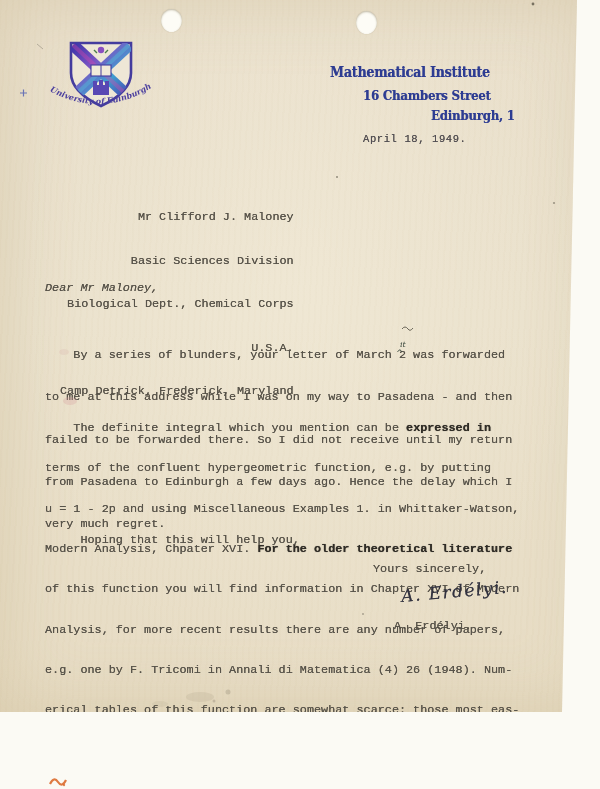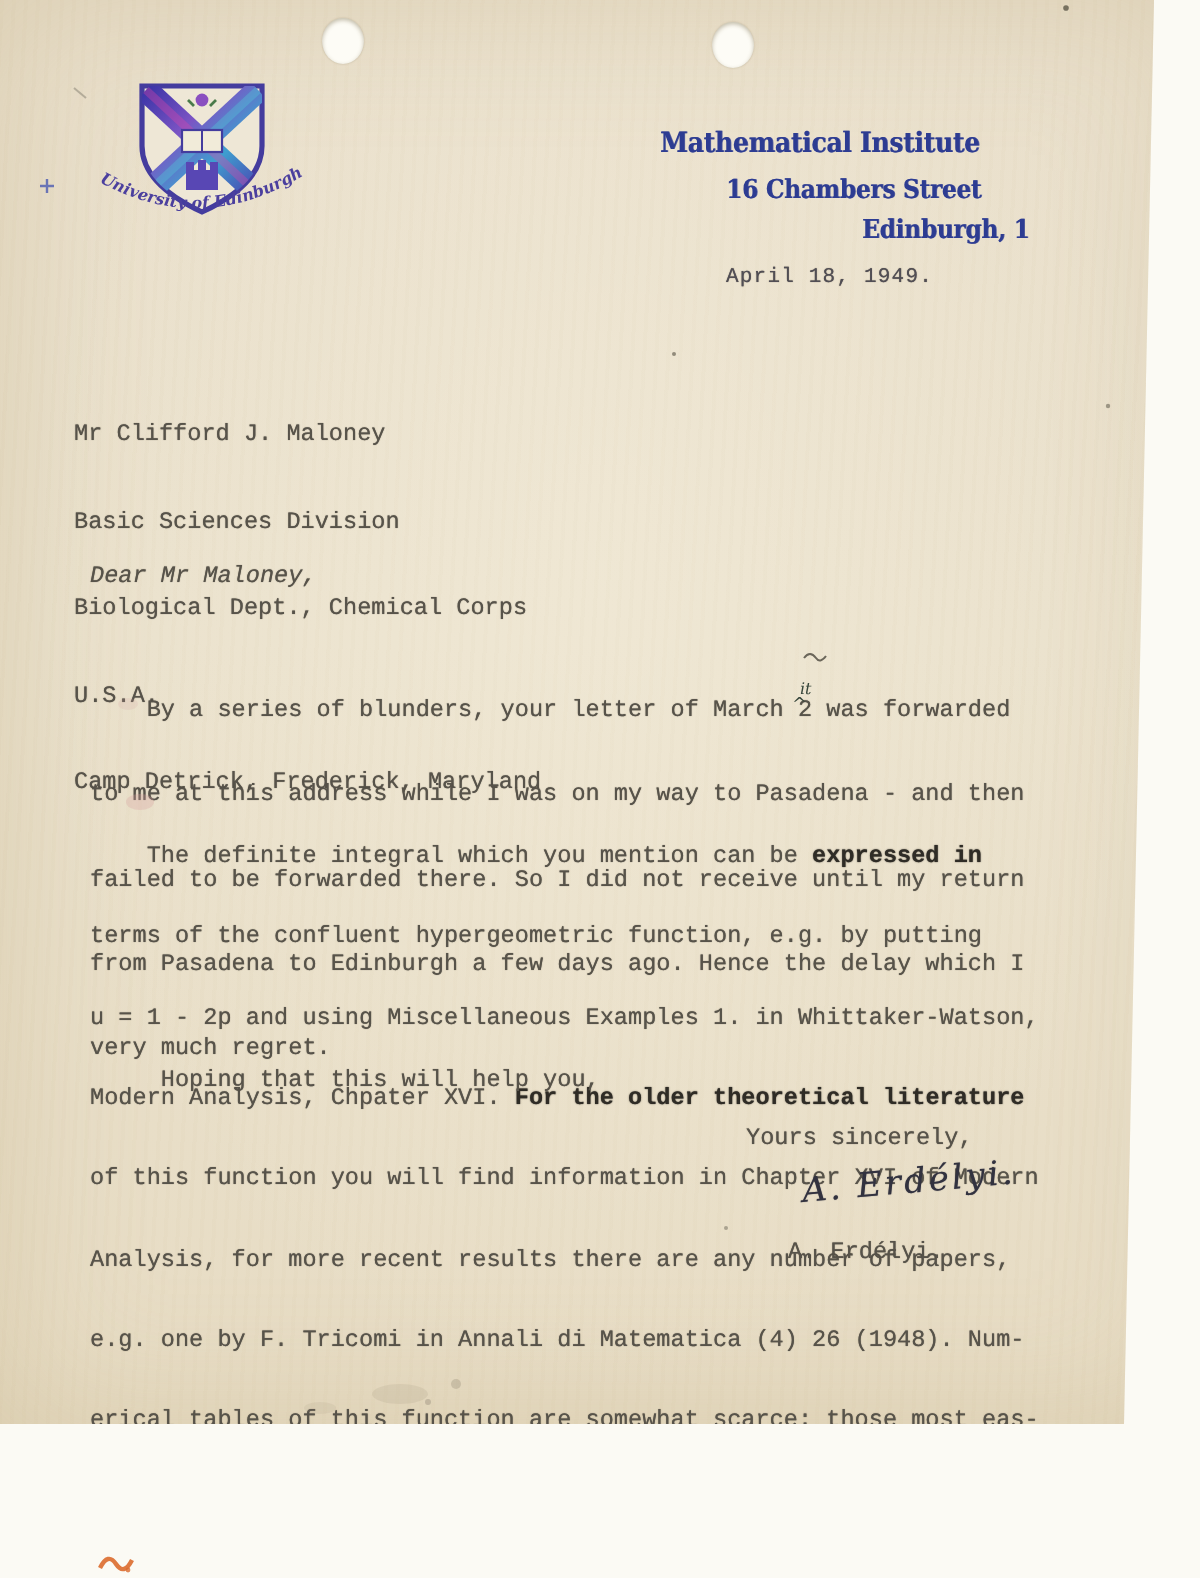--- a/index.html
+++ b/index.html
@@ -92,21 +92,21 @@
         <textPath href="#capArc" startOffset="4">University of Edinburgh</textPath>
       </text>
     </svg>
 
     <span class="abs gothic" style="left:330px;top:64px;font-size:14px;">Mathematical Institute</span>
     <span class="abs gothic" style="left:363px;top:88px;font-size:13px;">16 Chambers Street</span>
     <span class="abs gothic" style="left:431px;top:108px;font-size:13px;">Edinburgh, 1</span>
 
     <span class="abs typed" style="left:363px;top:133px;font-size:10.5px;letter-spacing:.6px;color:#514e55;">April 18, 1949.</span>
 
-    <div class="abs typed" style="left:37px;top:181px;line-height:14.5px;">
+    <div class="abs typed" style="left:60px;top:181px;line-height:14.5px;text-align:right;">
       <span class="tline">Mr Clifford J. Maloney</span>
       <span class="tline">Basic Sciences Division</span>
       <span class="tline">Biological Dept., Chemical Corps</span>
       <span class="tline">U.S.A.</span>
       <span class="tline">Camp Detrick, Frederick, Maryland</span>
     </div>
 
     <span class="abs typed" style="left:45px;top:281px;font-style:italic;">Dear Mr Maloney,</span>
 
     <div class="abs typed" style="left:45px;top:320px;line-height:14.1px;">

